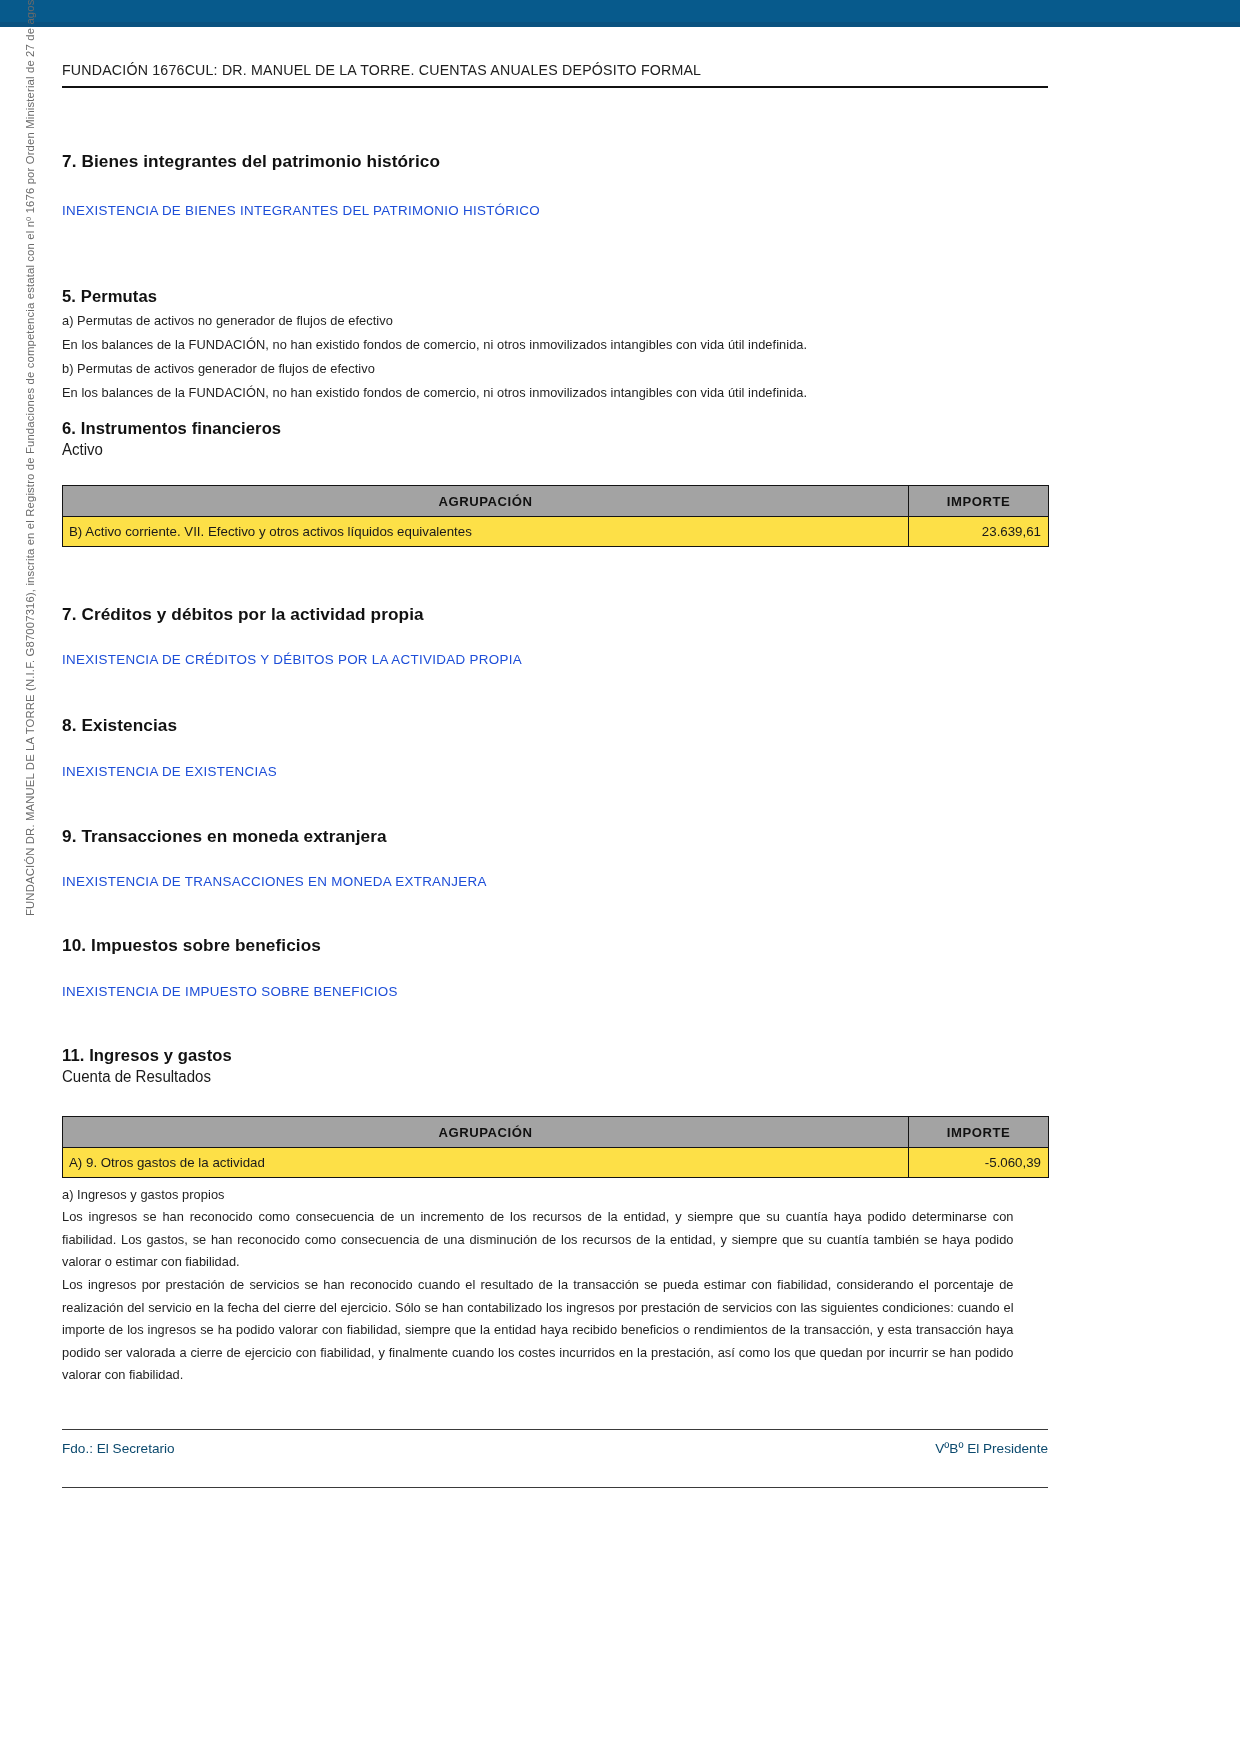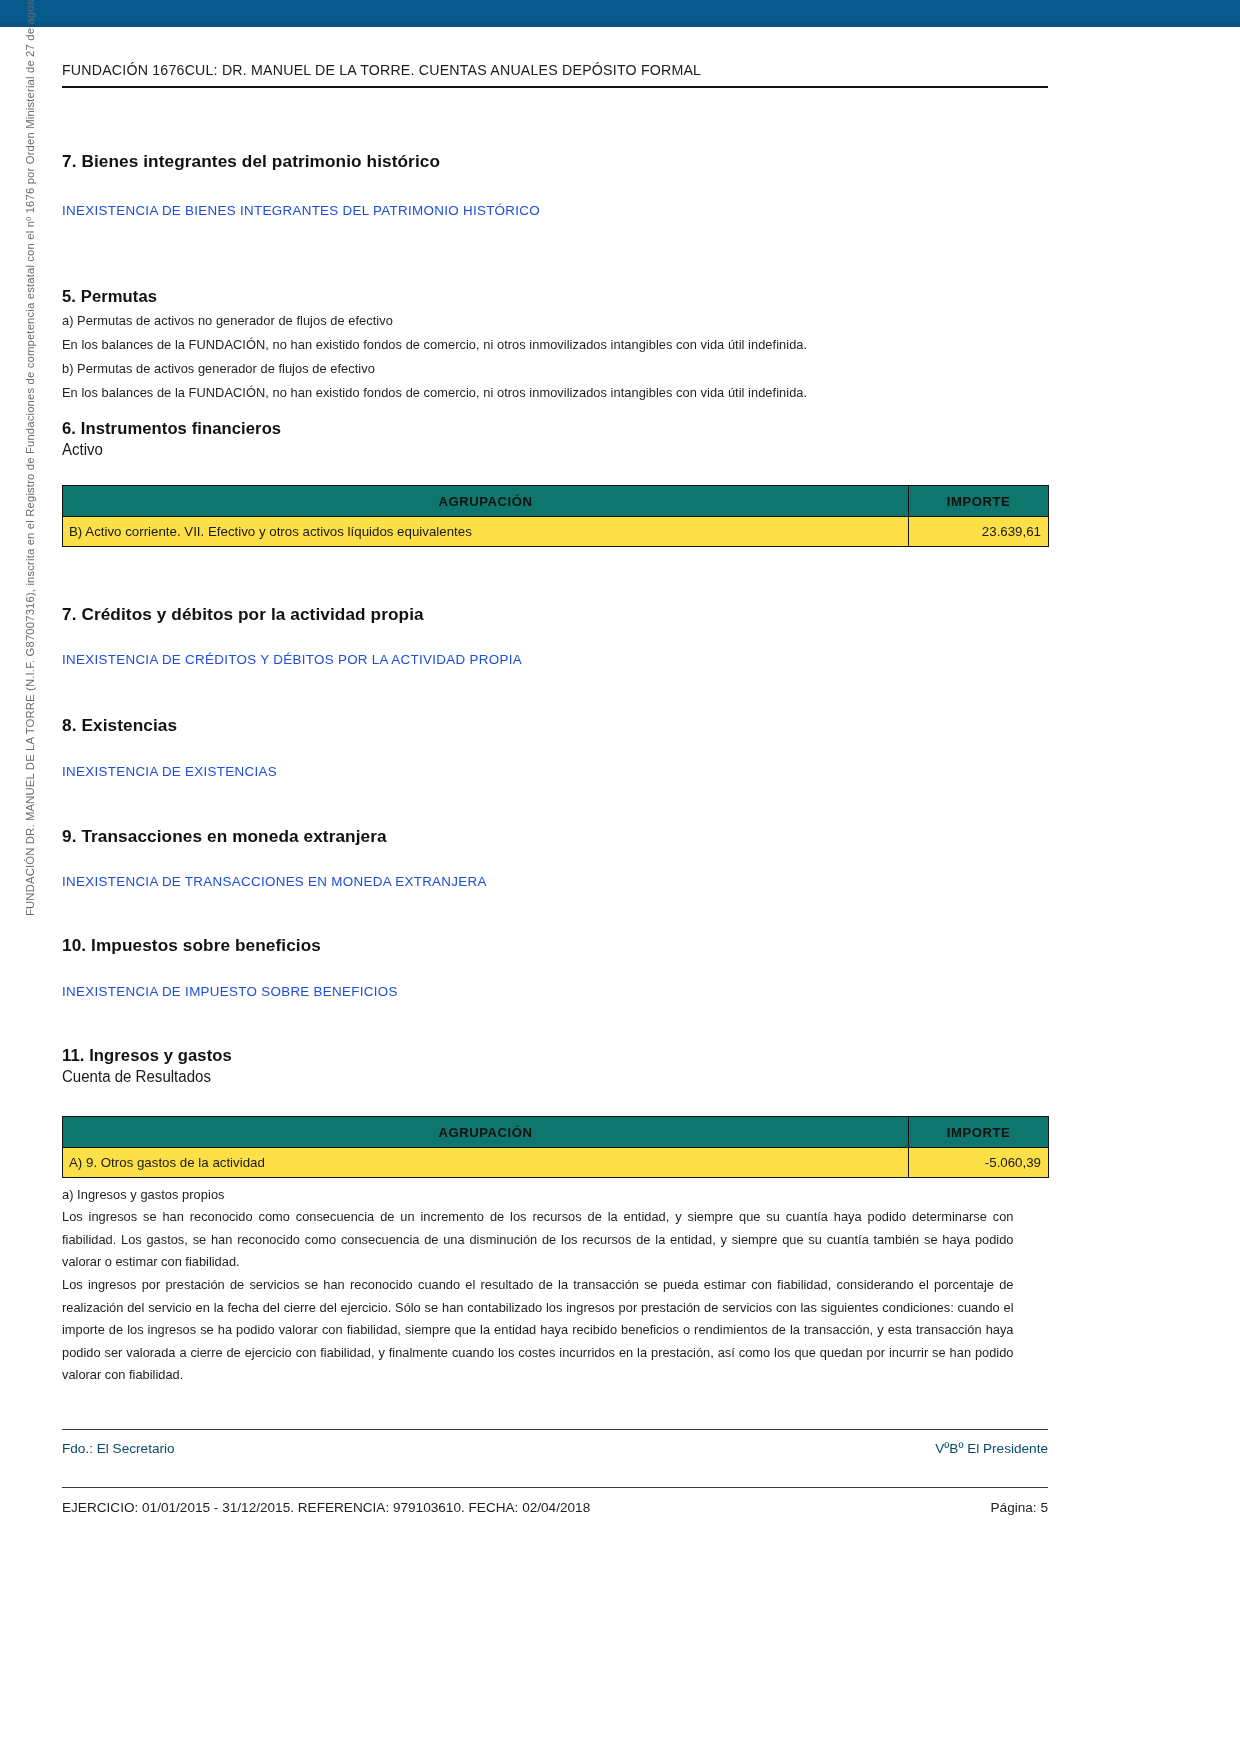--- a/index.html
+++ b/index.html
@@ -120,21 +120,21 @@
     width: 986px;
     table-layout: fixed;
     font-size: 13.3px;
   }
   table.fin th,
   table.fin td {
     border: 1.6px solid #141414;
     padding: 0;
   }
   table.fin thead th {
-    background: #0f766e;
+    background: #a3a3a3;
     font-weight: bold;
     font-size: 13.1px;
     letter-spacing: .55px;
     height: 30px;
     text-align: center;
     color: #111;
   }
   table.fin tbody td {
     background: #fde047;
     height: 29px;
@@ -286,18 +286,14 @@
   <p class="body-line abs cond" style="top:1187px; left:0;">a) Ingresos y gastos propios</p>
   <p class="para abs cond" style="top:1206px; left:0;">Los ingresos se han reconocido como consecuencia de un incremento de los recursos de la entidad, y siempre que su cuantía haya podido determinarse con fiabilidad. Los gastos, se han reconocido como consecuencia de una disminución de los recursos de la entidad, y siempre que su cuantía también se haya podido valorar o estimar con fiabilidad.</p>
   <p class="para abs cond" style="top:1274px; left:0;">Los ingresos por prestación de servicios se han reconocido cuando el resultado de la transacción se pueda estimar con fiabilidad, considerando el porcentaje de realización del servicio en la fecha del cierre del ejercicio. Sólo se han contabilizado los ingresos por prestación de servicios con las siguientes condiciones: cuando el importe de los ingresos se ha podido valorar con fiabilidad, siempre que la entidad haya recibido beneficios o rendimientos de la transacción, y esta transacción haya podido ser valorada a cierre de ejercicio con fiabilidad, y finalmente cuando los costes incurridos en la prestación, así como los que quedan por incurrir se han podido valorar con fiabilidad.</p>
 
   <div id="footer-rule-1"></div>
   <div id="sign-row">
     <span>Fdo.: El Secretario</span>
     <span>VºBº El Presidente</span>
   </div>
   <div id="footer-rule-2"></div>
-  <div id="footer-row">
-    <span>EJERCICIO: 01/01/2015 - 31/12/2015. REFERENCIA: 979103610. FECHA: 02/04/2018</span>
-    <span>Página: 5</span>
-  </div>
 
 </div>
 
 </body></html>

